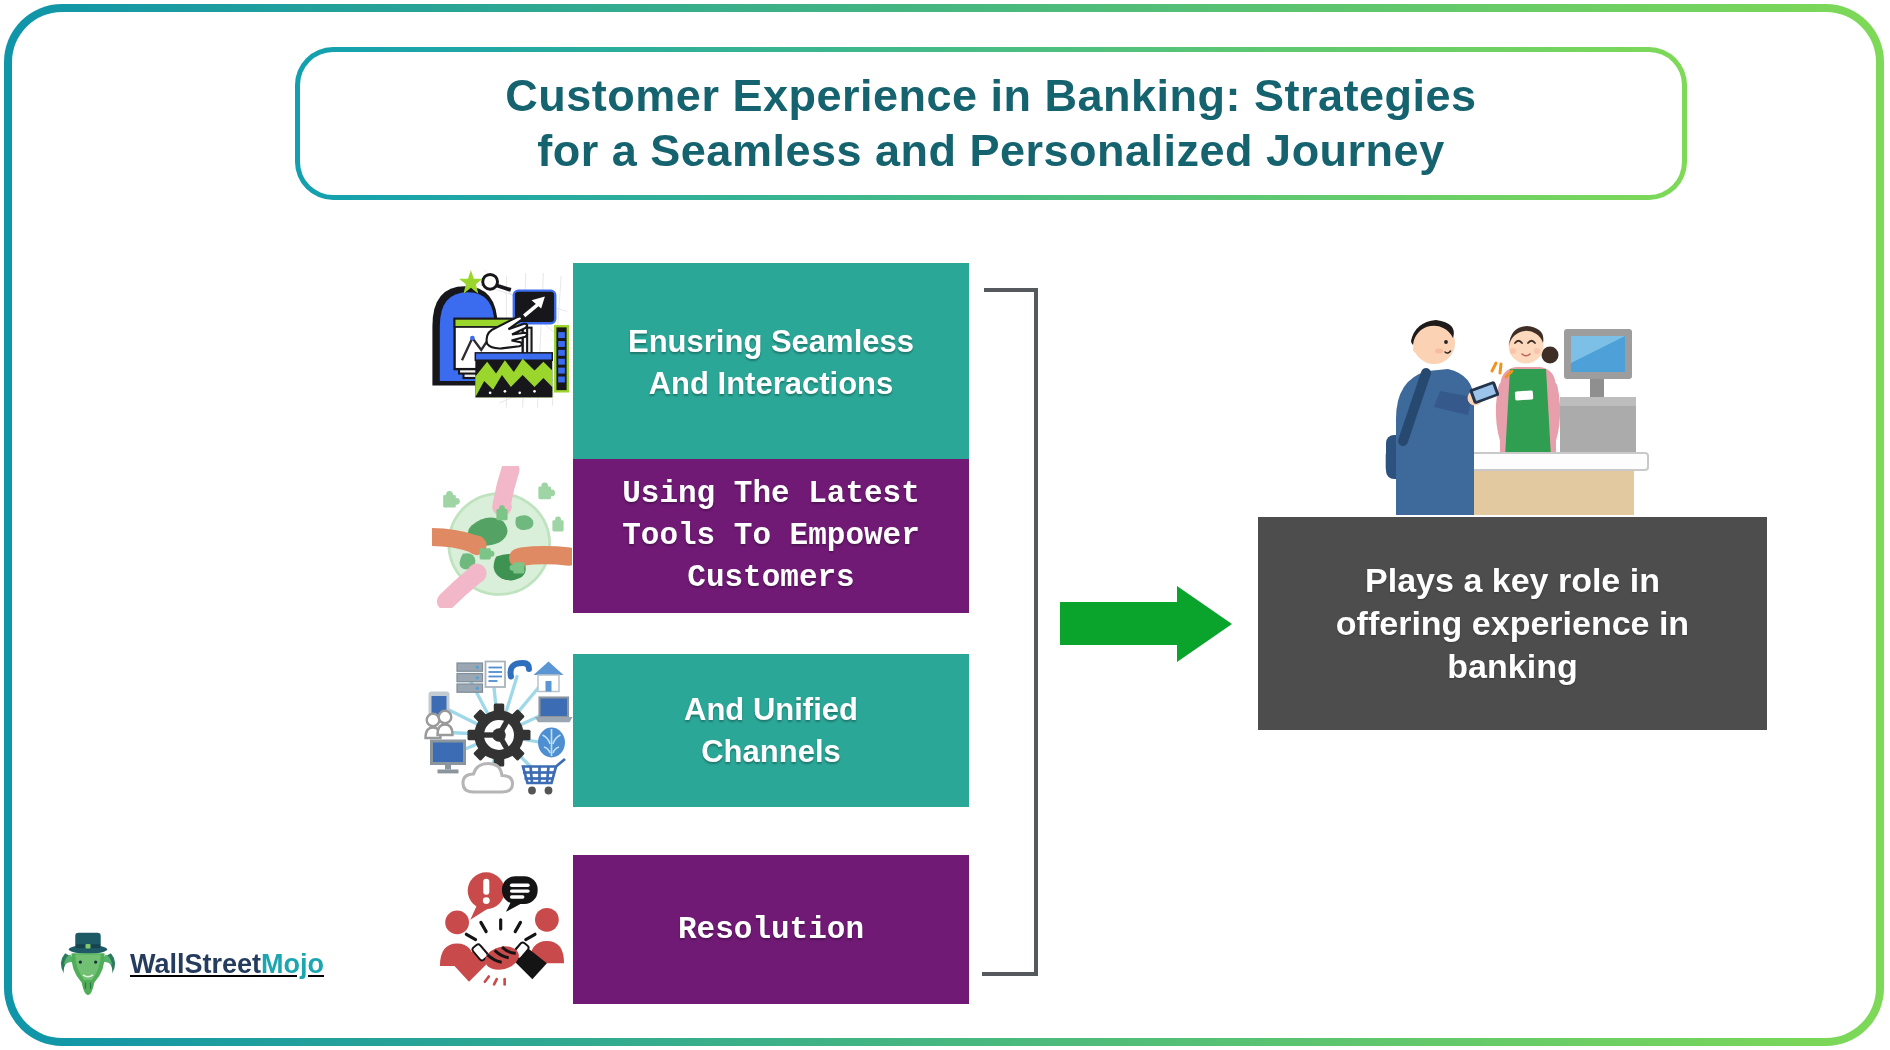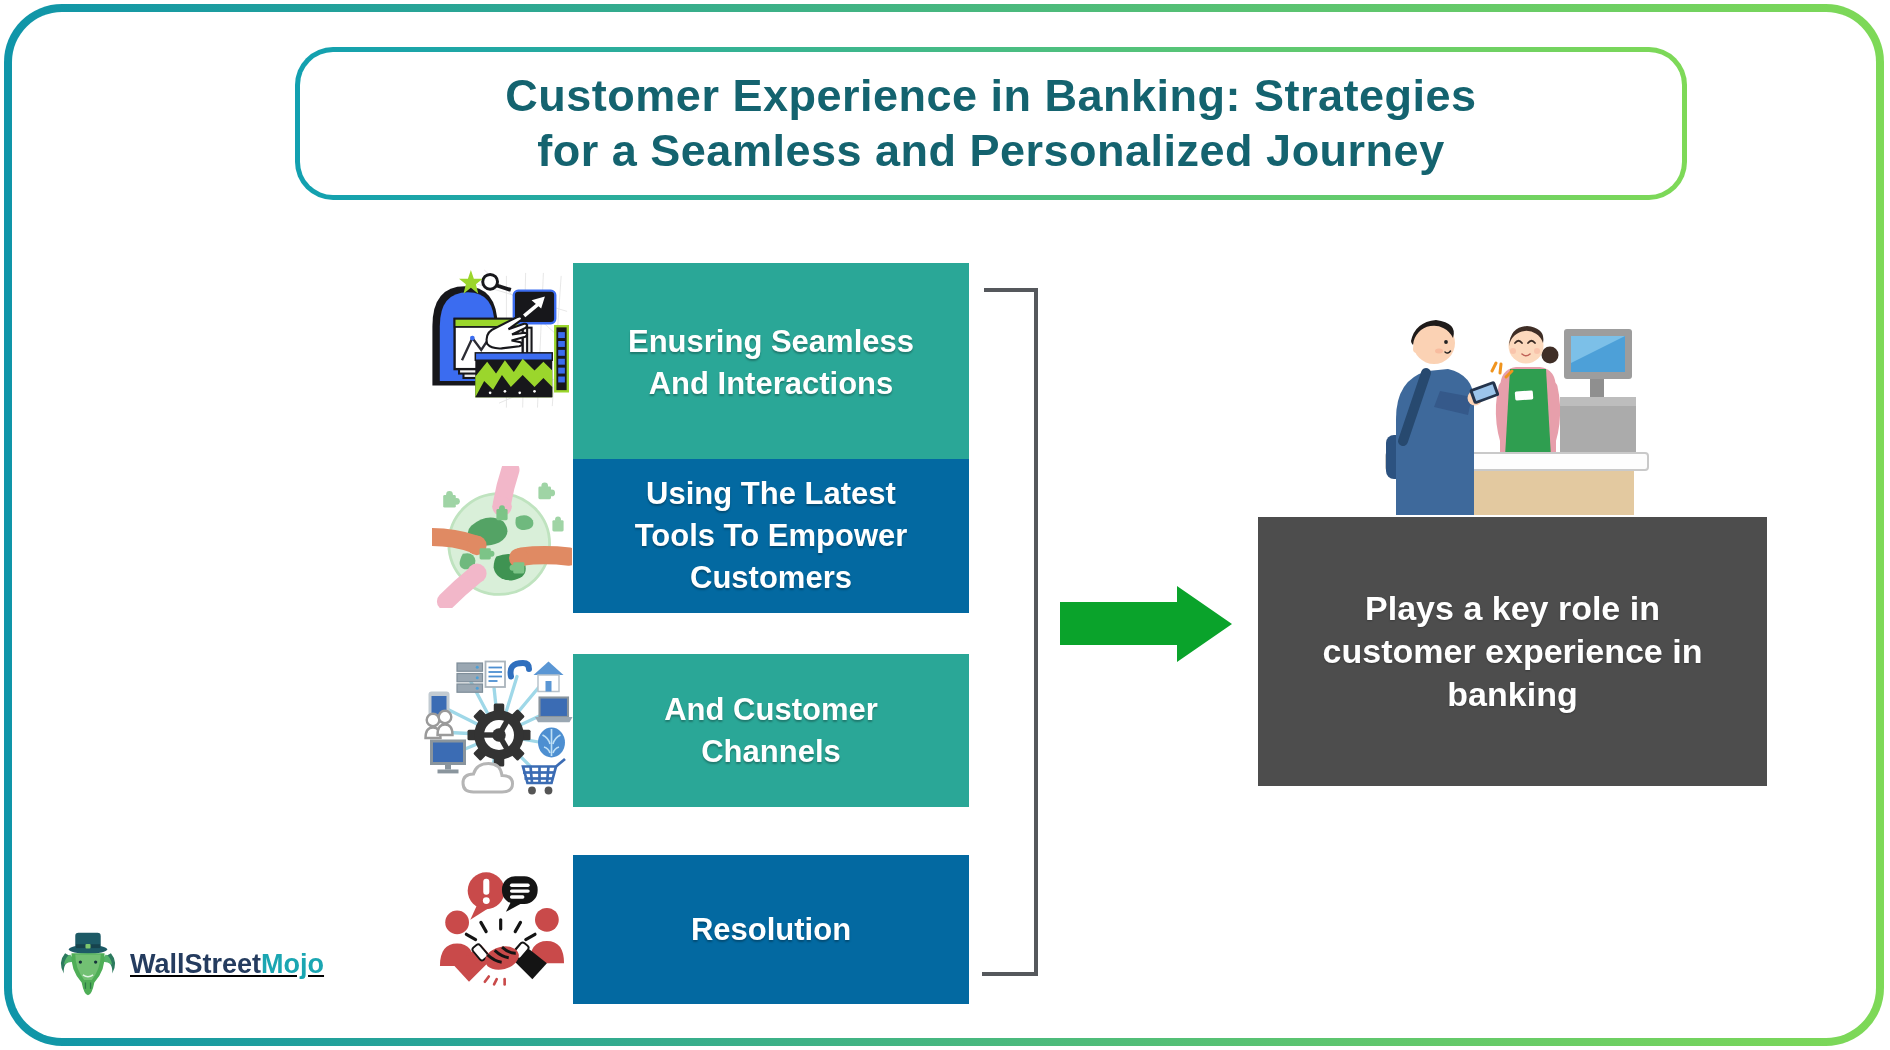--- a/index.html
+++ b/index.html
@@ -13,25 +13,25 @@
   .title-frame{left:295px;top:47px;width:1392px;height:153px;border-radius:38px;
     background:linear-gradient(90deg,#12a0b0,#7ed957);padding:5px;box-sizing:border-box;}
   .title-inner{width:100%;height:100%;background:#fff;border-radius:33px;
     display:flex;flex-direction:column;align-items:center;justify-content:center;}
   .title-line{color:#14636f;font-weight:bold;font-size:45px;line-height:1.22;
     letter-spacing:.5px;white-space:nowrap;}
   
   .sbox{left:573px;width:396px;display:flex;flex-direction:column;align-items:center;
     justify-content:center;}
   .sbox.teal{background:#2aa797;}
-  .sbox.dark{background:#0369a1;}
+  .sbox.dark{background:#701a75;font-family:Liberation Mono, monospace;}
   .sline{color:#fff;font-weight:bold;font-size:31px;line-height:1.35;white-space:nowrap;
     text-shadow:0 2px 2px rgba(0,0,0,.28);}
   
-  .outcome{left:1258px;top:517px;width:509px;height:269px;background:#4d4d4d;
+  .outcome{left:1258px;top:517px;width:509px;height:213px;background:#4d4d4d;
     display:flex;flex-direction:column;align-items:center;justify-content:center;}
   .oline{color:#fff;font-weight:bold;font-size:34px;line-height:1.27;white-space:nowrap;
     text-shadow:0 1px 2px rgba(0,0,0,.25);}
   
   .logo{left:56px;top:924px;height:80px;display:flex;align-items:center;text-decoration:underline;}
   .logo-text{font-size:27px;font-weight:bold;margin-left:10px;letter-spacing:0px;}
   .logo-text .p1{color:#253c5f;}
   .logo-text .p2{color:#1ba6b2;}
 </style>
 </head>
@@ -229,21 +229,21 @@
     <g fill="#fff" stroke="#9a9a9a" stroke-width="1.6">
       <circle cx="6" cy="42" r="4.2"></circle>
         <path d="M1,54 q0,-7 5,-7 q5,0 5,7 z"></path>
       <circle cx="14" cy="40" r="4.2"></circle>
         <path d="M9,52 q0,-7 5,-7 q5,0 5,7 z"></path>
     </g>
   </g>
 </svg>
 
 <div class="abs sbox teal" style="top:654px;height:153px">
-  <span class="sline">And Customer</span>
+  <span class="sline">And Unified</span>
   <span class="sline">Channels</span>
 </div>
 
 <svg class="abs" style="left:436px;top:862px" width="132" height="134" viewBox="0 0 100 100">
   <g fill="#c94a4a">
     <circle cx="16" cy="45" r="9"></circle>
     <path d="M3,78 q0,-17 13,-17 q13,0 13,17 z"></path>
     <circle cx="84" cy="43" r="9"></circle>
     <path d="M71,76 q0,-17 13,-17 q13,0 13,17 z"></path>
   </g>
@@ -351,21 +351,21 @@
     <g stroke="#f0941e" stroke-width="3" stroke-linecap="round">
       <line x1="116" y1="62" x2="120" y2="54"></line>
       <line x1="124" y1="64" x2="125" y2="55"></line>
       <line x1="130" y1="68" x2="136" y2="62"></line>
     </g>
   </g>
 </svg>
 
 <div class="abs outcome">
   <span class="oline">Plays a key role in</span>
-  <span class="oline">customer experience in</span>
+  <span class="oline">offering experience in</span>
   <span class="oline">banking</span>
 </div>
 
 <div class="abs logo">
   <svg width="64" height="70" viewBox="0 0 100 110">
     <path d="M14,38 Q2,52 12,70 Q10,52 28,46 Z" fill="#2c7a5e"></path>
     <path d="M86,38 Q98,52 88,70 Q90,52 72,46 Z" fill="#2c7a5e"></path>
     <path d="M22,40 Q14,44 12,56 Q22,50 30,52 Z" fill="#55b36b"></path>
     <path d="M78,40 Q86,44 88,56 Q78,50 70,52 Z" fill="#55b36b"></path>
     <rect x="30" y="6" width="40" height="26" rx="5" fill="#1d5a66"></rect>

